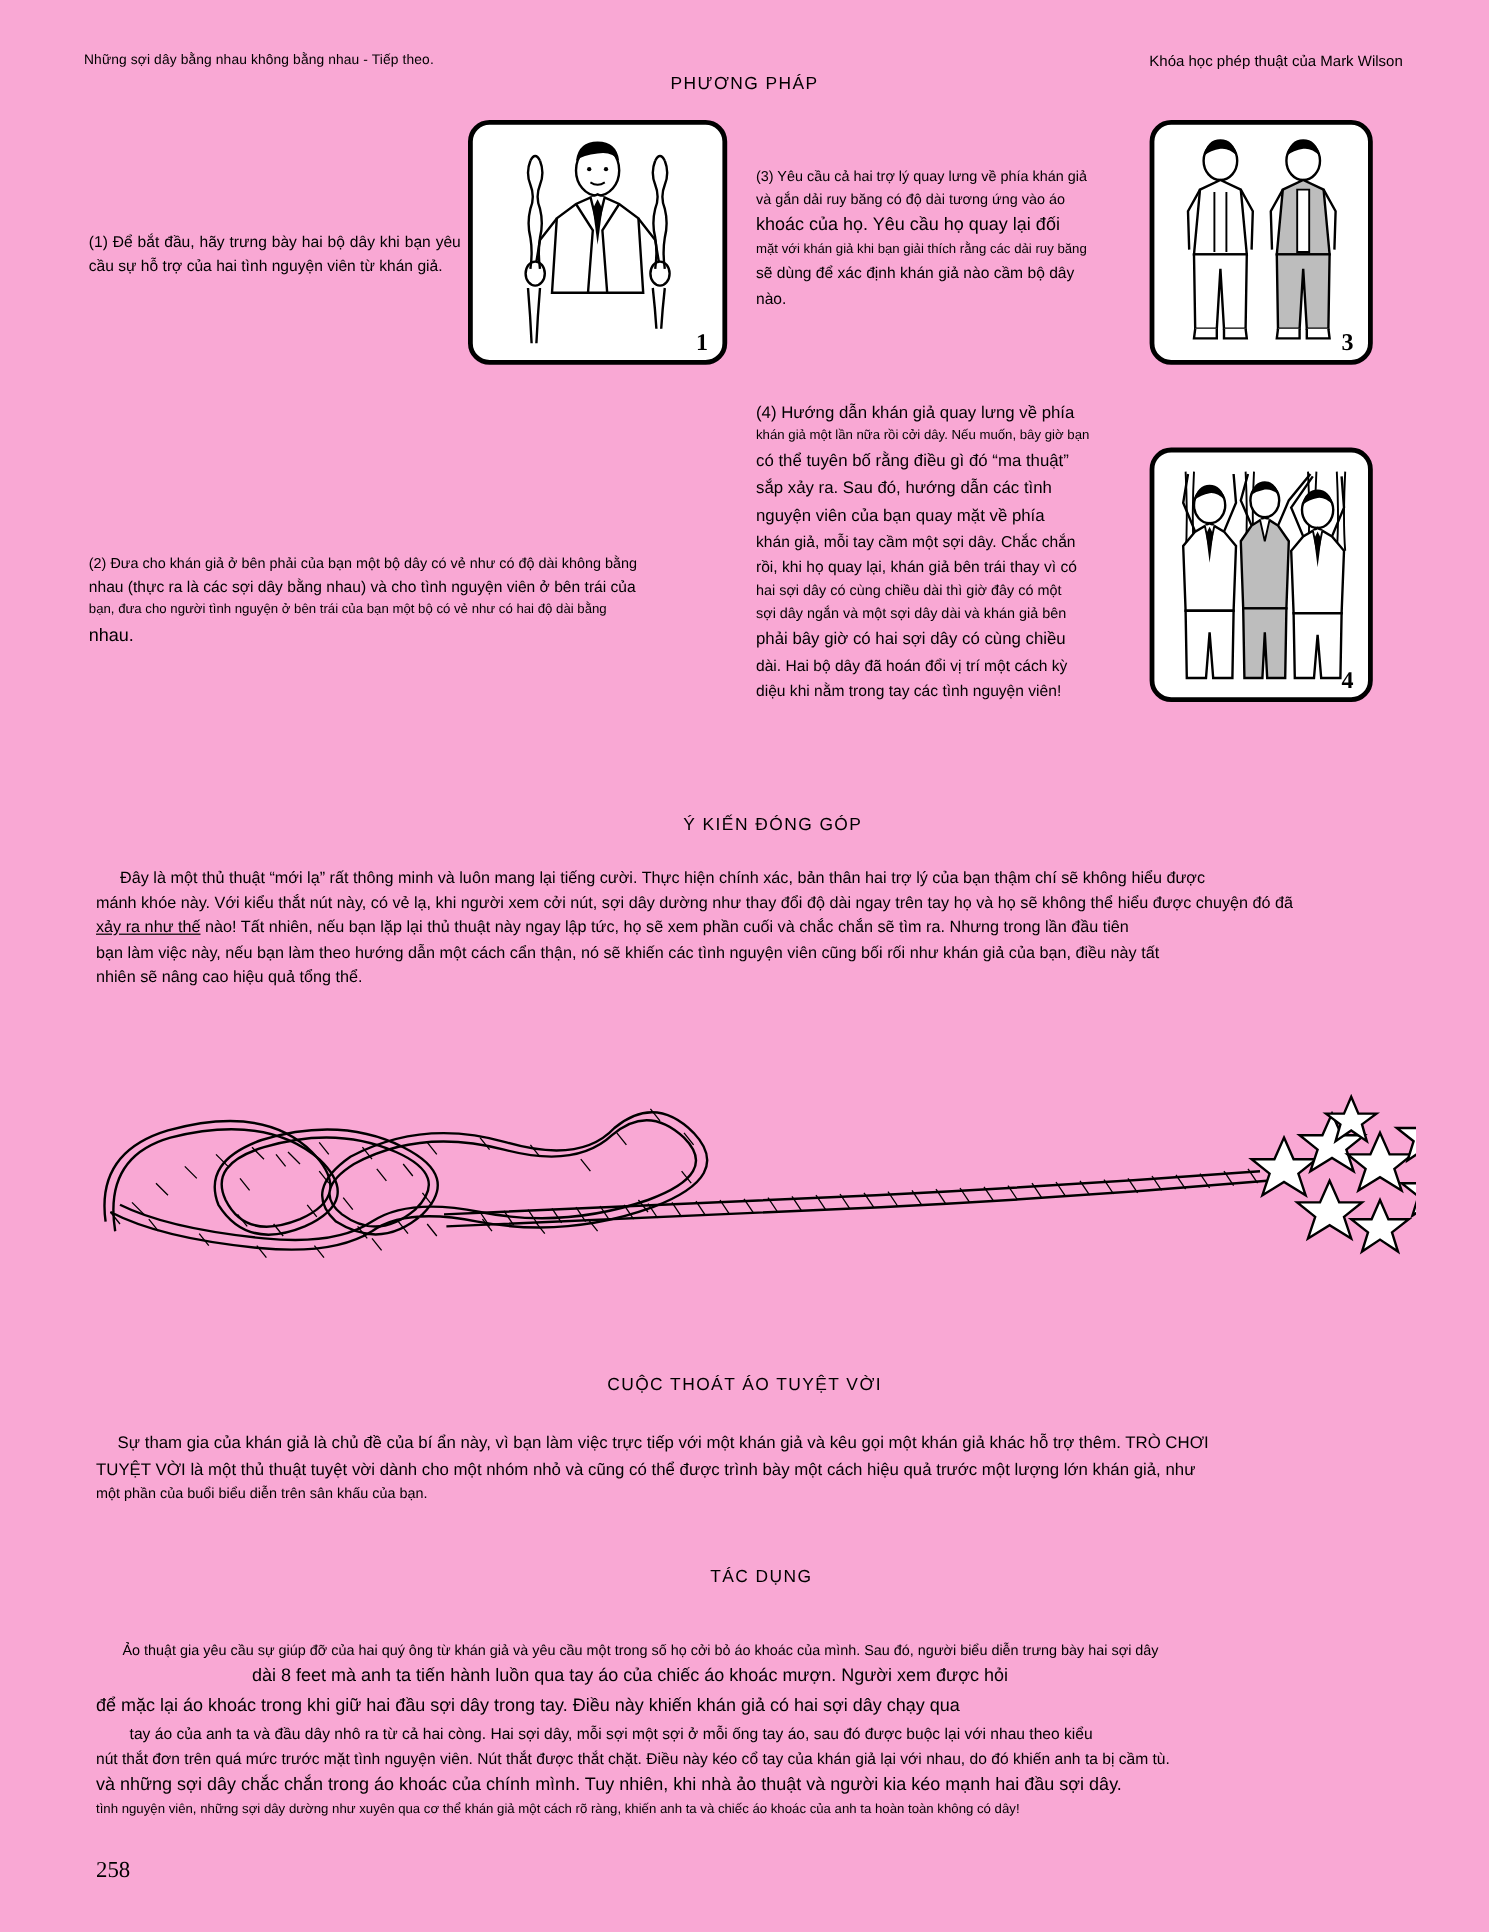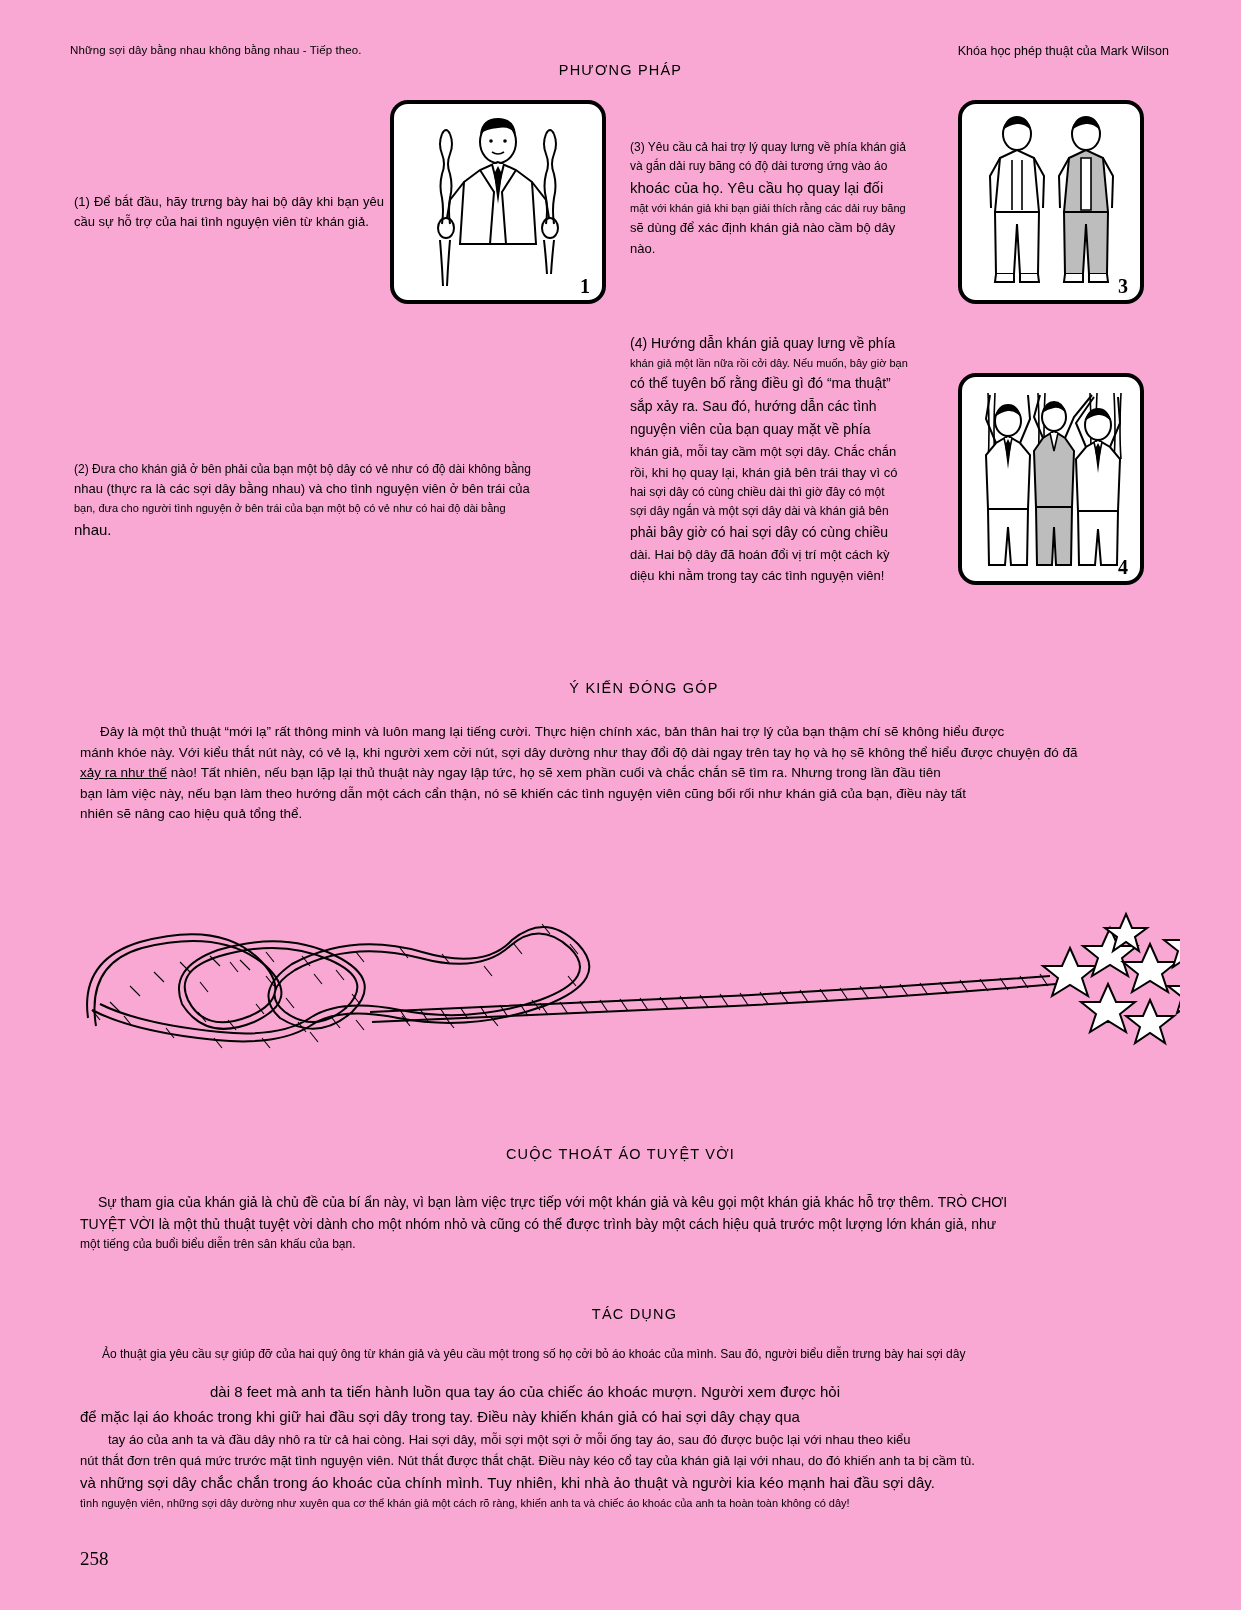--- a/index.html
+++ b/index.html
@@ -305,28 +305,28 @@
         <polygon points="1056,14 1062,28 1077,28 1065,37 1069,51 1056,42 1043,51 1047,37 1035,28 1050,28"></polygon>
       </g>
     </svg>
   </div>
 
   <div class="section-title" id="title-escape">CUỘC THOÁT ÁO TUYỆT VỜI</div>
 
   <div id="escape-body" class="mixed">
     <div style="text-indent:18px;">Sự tham gia của khán giả là chủ đề của bí ẩn này, vì bạn làm việc trực tiếp với một khán giả và kêu gọi một khán giả khác hỗ trợ thêm. TRÒ CHƠI</div>
     <div>TUYỆT VỜI là một thủ thuật tuyệt vời dành cho một nhóm nhỏ và cũng có thể được trình bày một cách hiệu quả trước một lượng lớn khán giả, như</div>
-    <div class="s12">một tiếng của buổi biểu diễn trên sân khấu của bạn.</div>
+    <div class="s12">một phần của buổi biểu diễn trên sân khấu của bạn.</div>
   </div>
 
   <div class="section-title" id="title-effect">TÁC DỤNG</div>
 
   <div id="effect-body" class="mixed">
-    <div style="text-indent:22px;" class="s12">Ảo thuật gia yêu cầu sự giúp đỡ của hai quý ông từ khán giả và yêu cầu một trong số họ cởi bỏ áo khoác của mình. Sau đó, người biểu diễn trưng bày hai sợi dây</div>
-    <div style="text-indent:130px;margin-top:16px;" class="s15">dài 8 feet mà anh ta tiến hành luồn qua tay áo của chiếc áo khoác mượn. Người xem được hỏi</div>
+    <div style="text-indent:22px;margin-top:21px;" class="s12">Ảo thuật gia yêu cầu sự giúp đỡ của hai quý ông từ khán giả và yêu cầu một trong số họ cởi bỏ áo khoác của mình. Sau đó, người biểu diễn trưng bày hai sợi dây</div>
+    <div style="text-indent:130px;" class="s15">dài 8 feet mà anh ta tiến hành luồn qua tay áo của chiếc áo khoác mượn. Người xem được hỏi</div>
     <div class="s15">để mặc lại áo khoác trong khi giữ hai đầu sợi dây trong tay. Điều này khiến khán giả có hai sợi dây chạy qua</div>
     <div style="text-indent:28px;" class="s13">tay áo của anh ta và đầu dây nhô ra từ cả hai còng. Hai sợi dây, mỗi sợi một sợi ở mỗi ống tay áo, sau đó được buộc lại với nhau theo kiểu</div>
     <div class="s13">nút thắt đơn trên quá mức trước mặt tình nguyện viên. Nút thắt được thắt chặt. Điều này kéo cổ tay của khán giả lại với nhau, do đó khiến anh ta bị cầm tù.</div>
     <div class="s15">và những sợi dây chắc chắn trong áo khoác của chính mình. Tuy nhiên, khi nhà ảo thuật và người kia kéo mạnh hai đầu sợi dây.</div>
     <div class="s11">tình nguyện viên, những sợi dây dường như xuyên qua cơ thể khán giả một cách rõ ràng, khiến anh ta và chiếc áo khoác của anh ta hoàn toàn không có dây!</div>
   </div>
 
   <div id="page-number">258</div>
 
 </div>

